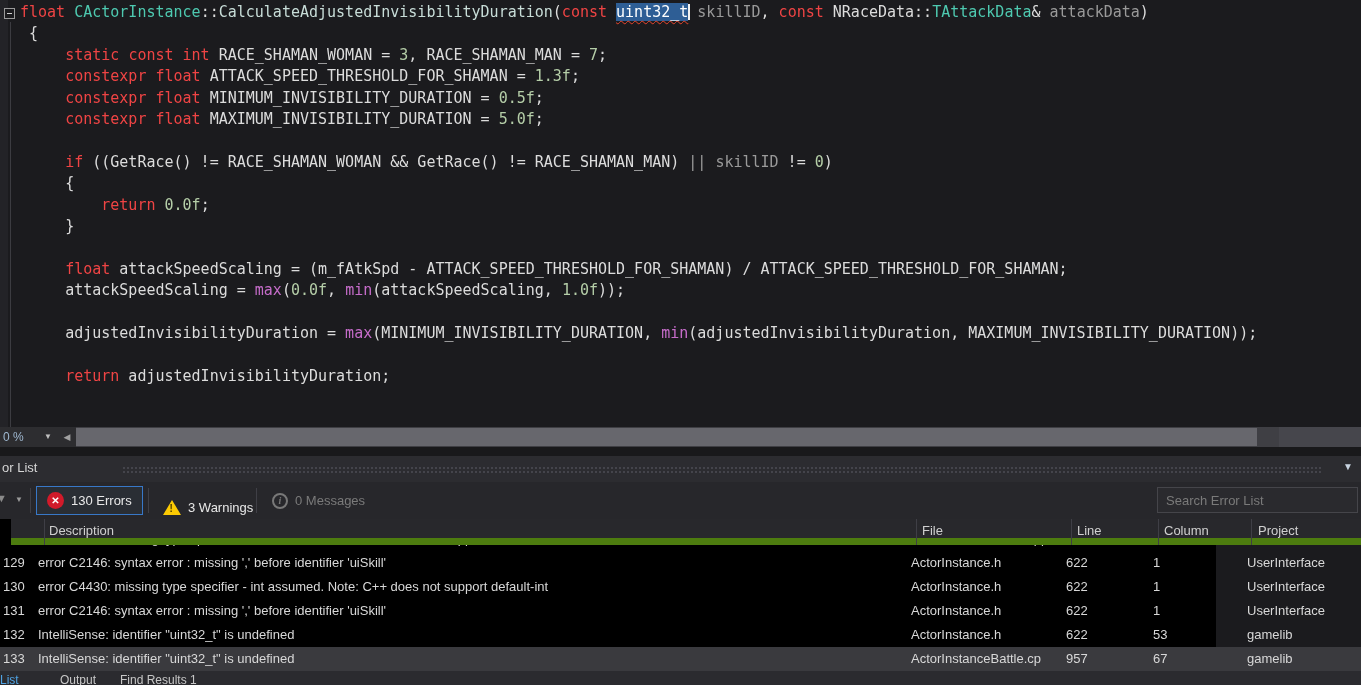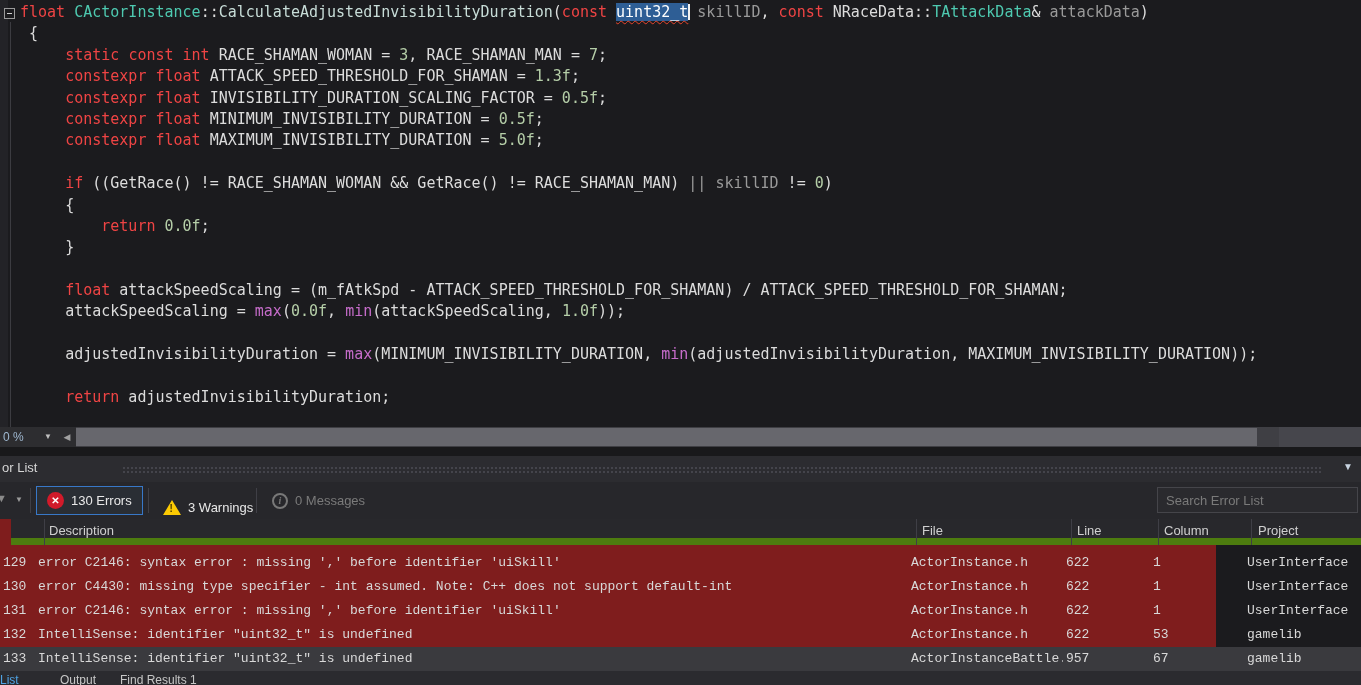--- a/index.html
+++ b/index.html
@@ -37,21 +37,21 @@
   #zoom-control .caret { position:absolute; right:6px; top:0; color:#c0c0c0; font-size:8px; }
   #hscroll-left-arrow { position:absolute; left:58px; top:0; width:18px; height:20px;
     color:#a0a0a0; font-size:9px; line-height:20px; text-align:center; }
   #hscroll-track { position:absolute; left:76px; top:0; width:1285px; height:20px; background:#3f3f44; }
   #hscroll-thumb { position:absolute; left:0; top:1px; width:1181px; height:18px; background:#67676d; }
   #hscroll-corner { position:absolute; right:0; top:0; width:82px; height:20px; background:#46464c; }
 
   #panel-gap { position:absolute; left:0; top:447px; width:1361px; height:9px; background:#19191b; }
 
   
-  #error-panel { position:absolute; left:0; top:456px; width:1216px; height:229px; background:#7f1d1d; }
+  #error-panel { position:absolute; left:0; top:456px; width:1216px; height:229px; background:#000000; }
 
   #el-titlebar { position:absolute; left:0; top:0; width:1361px; height:26px; background:#2c2c30; }
   #el-title { position:absolute; left:2px; top:4px; font-size:13px; color:#d6d6d6; }
   #el-dotted { position:absolute; left:122px; right:38px; top:10px; height:8px;
     background-image:radial-gradient(#44444b 1px, transparent 1px); background-size:4px 4px; }
   #el-collapse { position:absolute; right:8px; top:5px; color:#c8d4e0; font-size:10px; }
 
   #el-toolbar { position:absolute; left:0; top:26px; width:1361px; height:37px; background:#27272b; }
   .tb-sep { position:absolute; top:6px; width:1px; height:25px; background:#3f3f46; }
   #filter-cut { position:absolute; left:-4px; top:10px; color:#8a8a8a; font-size:11px; }
@@ -76,21 +76,21 @@
   #search-box::placeholder { color:#7a7a7a; opacity:1; }
 
   #el-header { position:absolute; left:11px; top:63px; width:1361px; height:26px; background:#28282c;
     border-bottom:7px solid #4d7c0f; }
   .hdr-label { position:absolute; top:4px; font-size:13px; color:#d0d0d0; }
   .hdr-sep { position:absolute; top:0; width:1px; height:26px; background:#3f3f46; }
 
   #el-rows { position:absolute; left:0; top:89px; width:1361px; height:126px; overflow:hidden; }
   #partial-row-clip { position:relative; height:6px; overflow:hidden; }
   #partial-row-clip .err-row { margin-top:-18px; }
-  .err-row { position:relative; height:24px; font-size:13px; color:#d8d8d8; line-height:24px;font-family:Liberation Mono, monospace; }
+  .err-row { position:relative; height:24px; font-size:13px; color:#d8d8d8; line-height:24px; }
   .err-row.selected { background:#3a3a3e; }
   .c-num  { position:absolute; left:3px;  width:33px; white-space:nowrap; }
   .c-desc { position:absolute; left:38px; width:860px; white-space:nowrap; overflow:hidden; }
   .c-file { position:absolute; left:911px; width:152px; white-space:nowrap; overflow:hidden; }
   .c-line { position:absolute; left:1066px; width:78px; white-space:nowrap; }
   .c-col  { position:absolute; left:1153px; width:90px; white-space:nowrap; }
   .c-proj { position:absolute; left:1247px; width:112px; white-space:nowrap; }
 
   #el-tabstrip { position:absolute; left:0; top:215px; width:1361px; height:14px; background:#2b2b2f;
     overflow:hidden; }
@@ -105,21 +105,20 @@
 
 <div id="editor">
   <div id="indicator-margin"></div>
   <div id="fold-guide"></div>
   <div id="fold-box"></div>
   <div id="code-area">
       <div class="code-line"><span class="tk-kw">float</span><span class="tk-pl"> </span><span class="tk-ty">CActorInstance</span><span class="tk-pl">::</span><span class="tk-fn">CalculateAdjustedInvisibilityDuration</span><span class="tk-pl">(</span><span class="tk-kw">const</span><span class="tk-pl"> </span><span class="tk-sel">uint32_t</span><span class="tk-pl"> </span><span class="tk-par">skillID</span><span class="tk-pl">, </span><span class="tk-kw">const</span><span class="tk-pl"> NRaceData::</span><span class="tk-ty">TAttackData</span><span class="tk-pl">&amp; </span><span class="tk-par">attackData</span><span class="tk-pl">)</span></div>
       <div class="code-line"><span class="tk-pl"> {</span></div>
       <div class="code-line"><span class="tk-pl">     </span><span class="tk-kw">static</span><span class="tk-pl"> </span><span class="tk-kw">const</span><span class="tk-pl"> </span><span class="tk-kw">int</span><span class="tk-pl"> RACE_SHAMAN_WOMAN = </span><span class="tk-num">3</span><span class="tk-pl">, RACE_SHAMAN_MAN = </span><span class="tk-num">7</span><span class="tk-pl">;</span></div>
       <div class="code-line"><span class="tk-pl">     </span><span class="tk-kw">constexpr</span><span class="tk-pl"> </span><span class="tk-kw">float</span><span class="tk-pl"> ATTACK_SPEED_THRESHOLD_FOR_SHAMAN = </span><span class="tk-num">1.3f</span><span class="tk-pl">;</span></div>
-      <div class="code-line"><span class="tk-pl">     </span><span class="tk-kw">constexpr</span><span class="tk-pl"> </span><span class="tk-kw">float</span><span class="tk-pl"> INVISIBILITY_DURATION_SCALING_FACTOR = </span><span class="tk-num">0.5f</span><span class="tk-pl">;</span></div>
       <div class="code-line"><span class="tk-pl">     </span><span class="tk-kw">constexpr</span><span class="tk-pl"> </span><span class="tk-kw">float</span><span class="tk-pl"> MINIMUM_INVISIBILITY_DURATION = </span><span class="tk-num">0.5f</span><span class="tk-pl">;</span></div>
       <div class="code-line"><span class="tk-pl">     </span><span class="tk-kw">constexpr</span><span class="tk-pl"> </span><span class="tk-kw">float</span><span class="tk-pl"> MAXIMUM_INVISIBILITY_DURATION = </span><span class="tk-num">5.0f</span><span class="tk-pl">;</span></div>
       <div class="code-line"></div>
       <div class="code-line"><span class="tk-pl">     </span><span class="tk-kw">if</span><span class="tk-pl"> ((GetRace() != RACE_SHAMAN_WOMAN &amp;&amp; GetRace() != RACE_SHAMAN_MAN) </span><span class="tk-par">||</span><span class="tk-pl"> </span><span class="tk-par">skillID</span><span class="tk-pl"> != </span><span class="tk-num">0</span><span class="tk-pl">)</span></div>
       <div class="code-line"><span class="tk-pl">     {</span></div>
       <div class="code-line"><span class="tk-pl">         </span><span class="tk-kw">return</span><span class="tk-pl"> </span><span class="tk-num">0.0f</span><span class="tk-pl">;</span></div>
       <div class="code-line"><span class="tk-pl">     }</span></div>
       <div class="code-line"></div>
       <div class="code-line"><span class="tk-pl">     </span><span class="tk-kw">float</span><span class="tk-pl"> attackSpeedScaling = (m_fAtkSpd - ATTACK_SPEED_THRESHOLD_FOR_SHAMAN) / ATTACK_SPEED_THRESHOLD_FOR_SHAMAN;</span></div>
       <div class="code-line"><span class="tk-pl">     attackSpeedScaling = </span><span class="tk-mac">max</span><span class="tk-pl">(</span><span class="tk-num">0.0f</span><span class="tk-pl">, </span><span class="tk-mac">min</span><span class="tk-pl">(attackSpeedScaling, </span><span class="tk-num">1.0f</span><span class="tk-pl">));</span></div>

